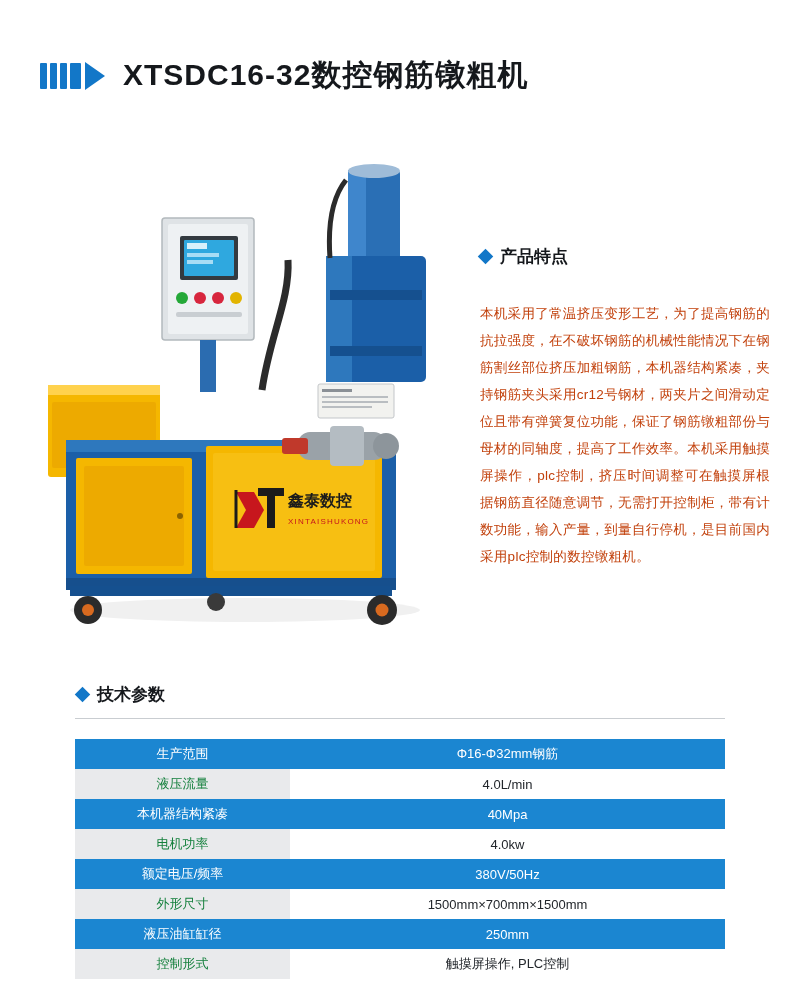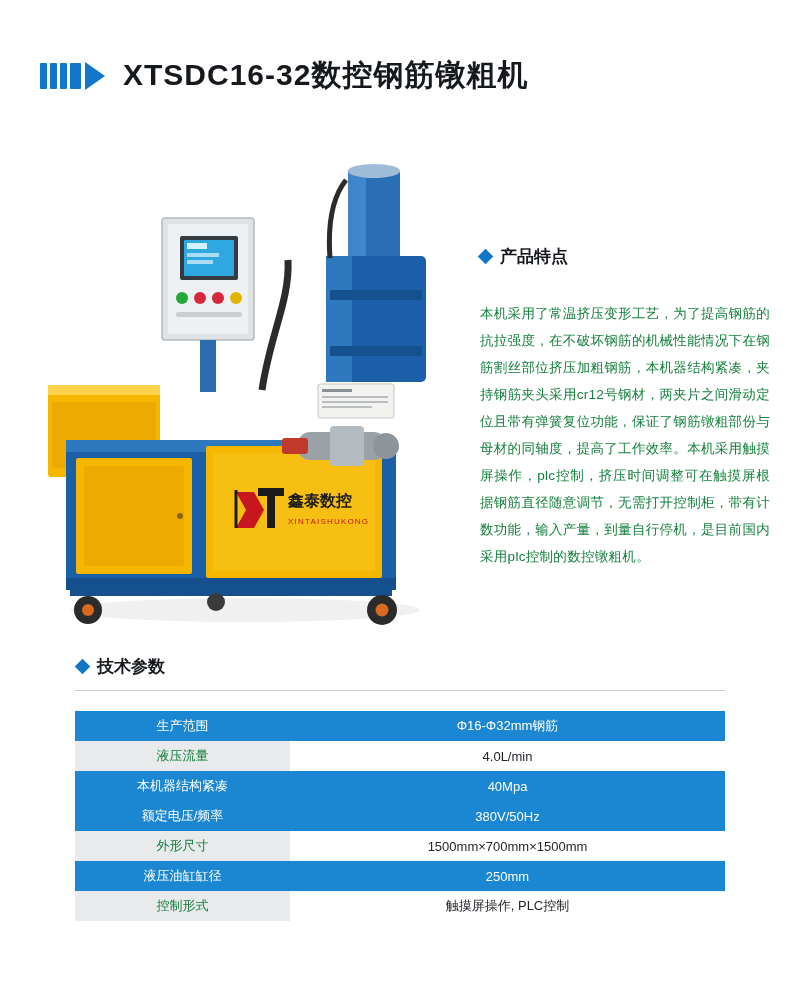--- a/index.html
+++ b/index.html
@@ -82,32 +82,32 @@
     flex: none;
   }
   .section-heading .label {
     font-size: 17px;
     font-weight: bold;
     color: #15181c;
   }
   .features-text {
     font-size: 13.5px;
     line-height: 27px;
-    color: #15803d;
+    color: #c2410c;
     text-align: justify;
     letter-spacing: 0.3px;
   }
 
   
   .specs {
     position: absolute;
     left: 75px; top: 655px;
     width: 650px;
   }
-  .specs .section-heading { margin-bottom: 12px; padding-left: 2px; }
+  .specs .section-heading { margin-bottom: 12px; padding-left: 2px; margin-top: 28px; }
   .spec-rule {
     width: 650px;
     height: 1px;
     background: #c9cdd1;
     margin-bottom: 14px;
   }
   table.spec-table {
     border-collapse: collapse;
     width: 650px;
     table-layout: fixed;
@@ -243,20 +243,24 @@
           <td class="v">Φ16-Φ32mm钢筋</td>
         </tr>
         <tr class="even">
           <td class="k">液压流量</td>
           <td class="v">4.0L/min</td>
         </tr>
         <tr class="odd">
           <td class="k">本机器结构紧凑</td>
           <td class="v">40Mpa</td>
         </tr>
+        <tr class="even">
+          <td class="k">电机功率</td>
+          <td class="v">4.0kw</td>
+        </tr>
         <tr class="odd">
           <td class="k">额定电压/频率</td>
           <td class="v">380V/50Hz</td>
         </tr>
         <tr class="even">
           <td class="k">外形尺寸</td>
           <td class="v">1500mm×700mm×1500mm</td>
         </tr>
         <tr class="odd">
           <td class="k">液压油缸缸径</td>

